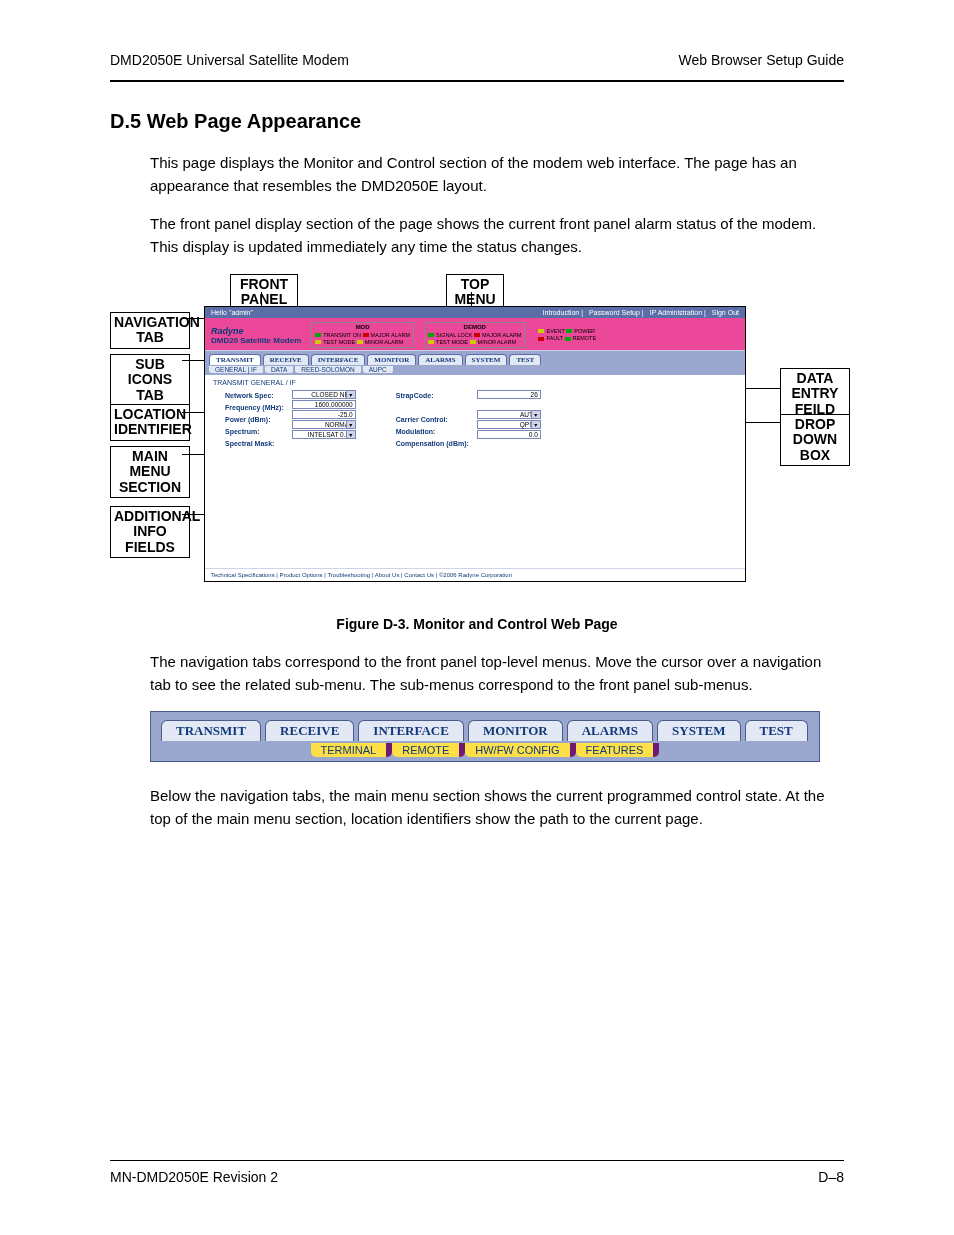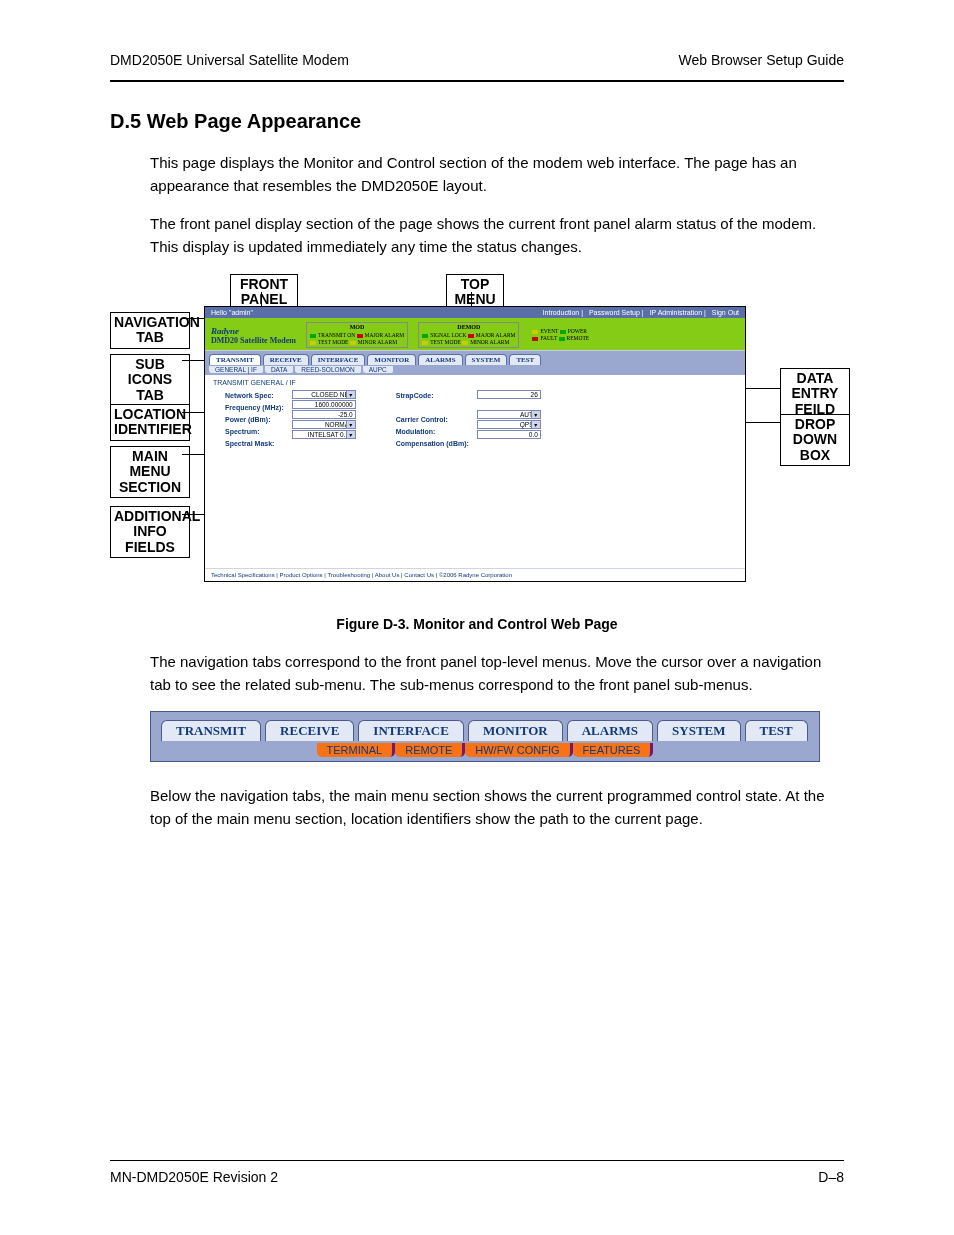--- a/index.html
+++ b/index.html
@@ -76,23 +76,22 @@
     justify-content: space-between;
     padding: 2px 6px;
     font-size: 7px;
   }
   .ss-topbar .links span { margin-left: 4px; }
   .ss-brandrow {
     display: flex;
     align-items: center;
     padding: 4px 6px 2px 6px;
     gap: 10px;
-    background: #84cc16;
+    background: #ec4899;
     border-bottom: 1px solid #c8cde0;
-    font-family: Liberation Serif, serif;
   }
   .ss-logo {
     font-style: italic;
     font-weight: bold;
     color: #0a3a7a;
     font-size: 9px;
   }
   .led-group {
     border: 1px solid #888;
     padding: 1px 3px;
@@ -208,23 +207,23 @@
   }
   .ss2-sub {
     display: flex;
     justify-content: center;
     gap: 0;
     margin-top: 2px;
   }
   .ss2-subtab {
     font-size: 11px;
     color: #123a7a;
-    background: #f97316;
+    background: #fde047;
     padding: 1px 10px;
-    border-right: 3px solid #701a75;
+    border-right: 6px solid #701a75;
     border-radius: 0 0 5px 5px;
   }
   .page-footer {
     position: absolute;
     left: 110px;
     right: 110px;
     bottom: 50px;
     display: flex;
     justify-content: space-between;
     font-size: 14px;

